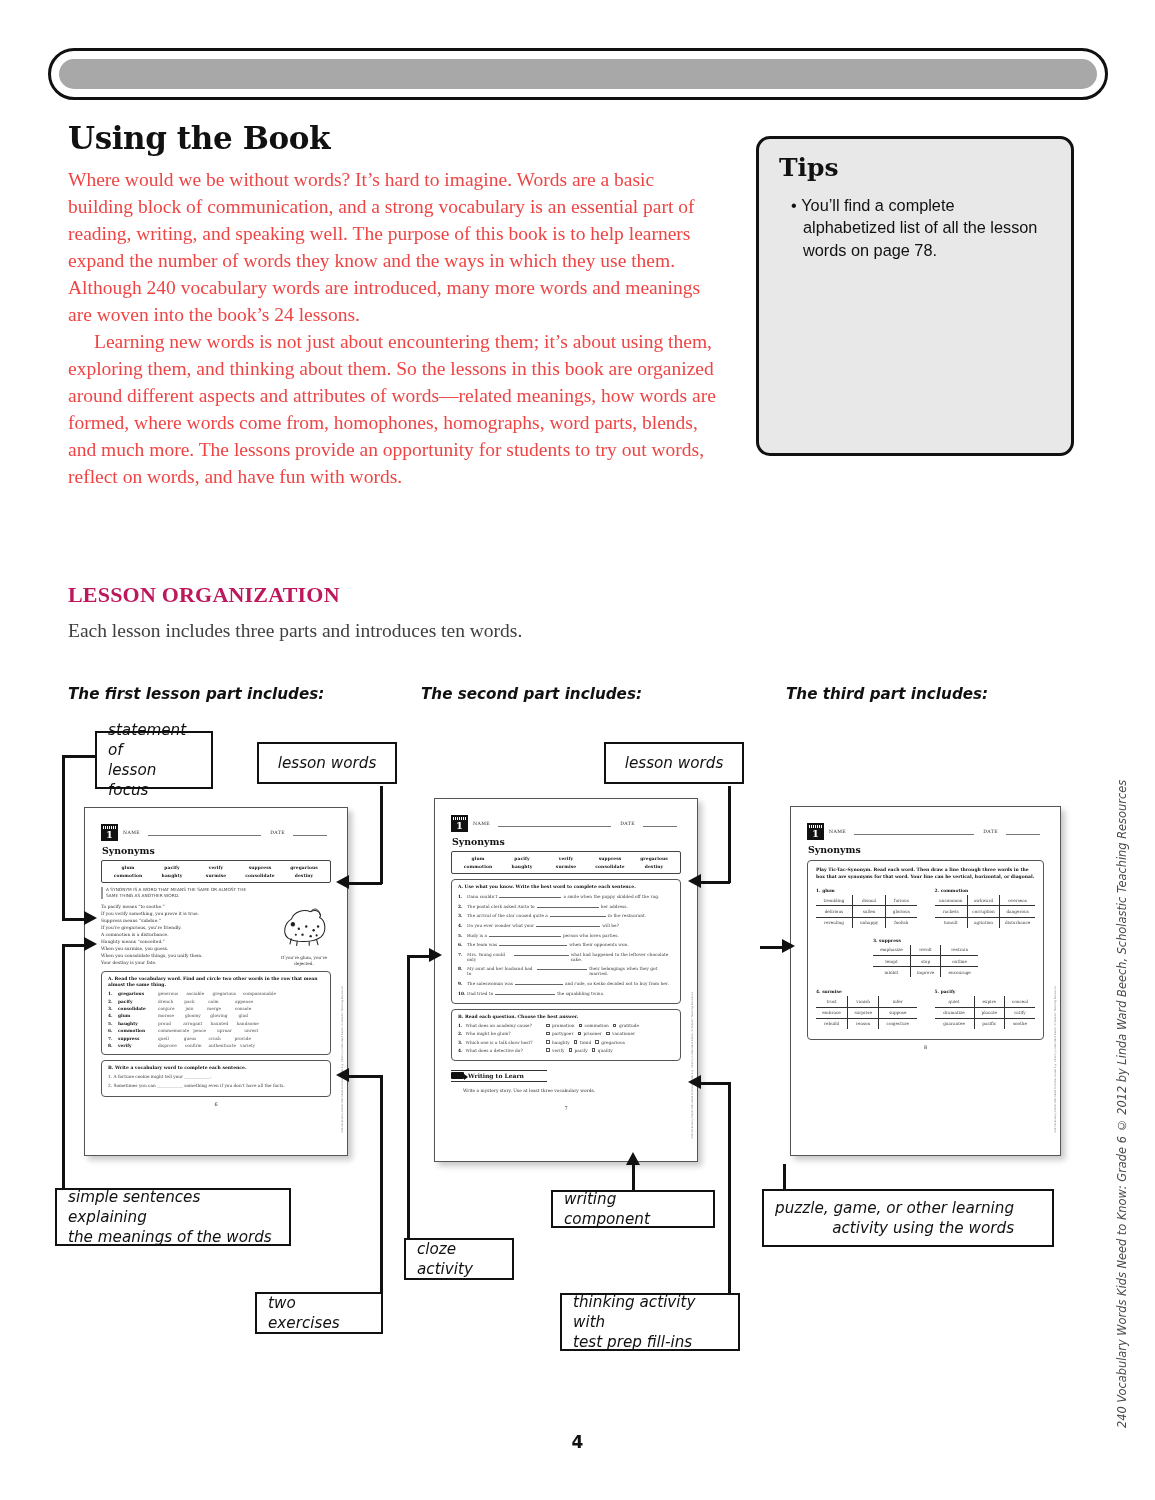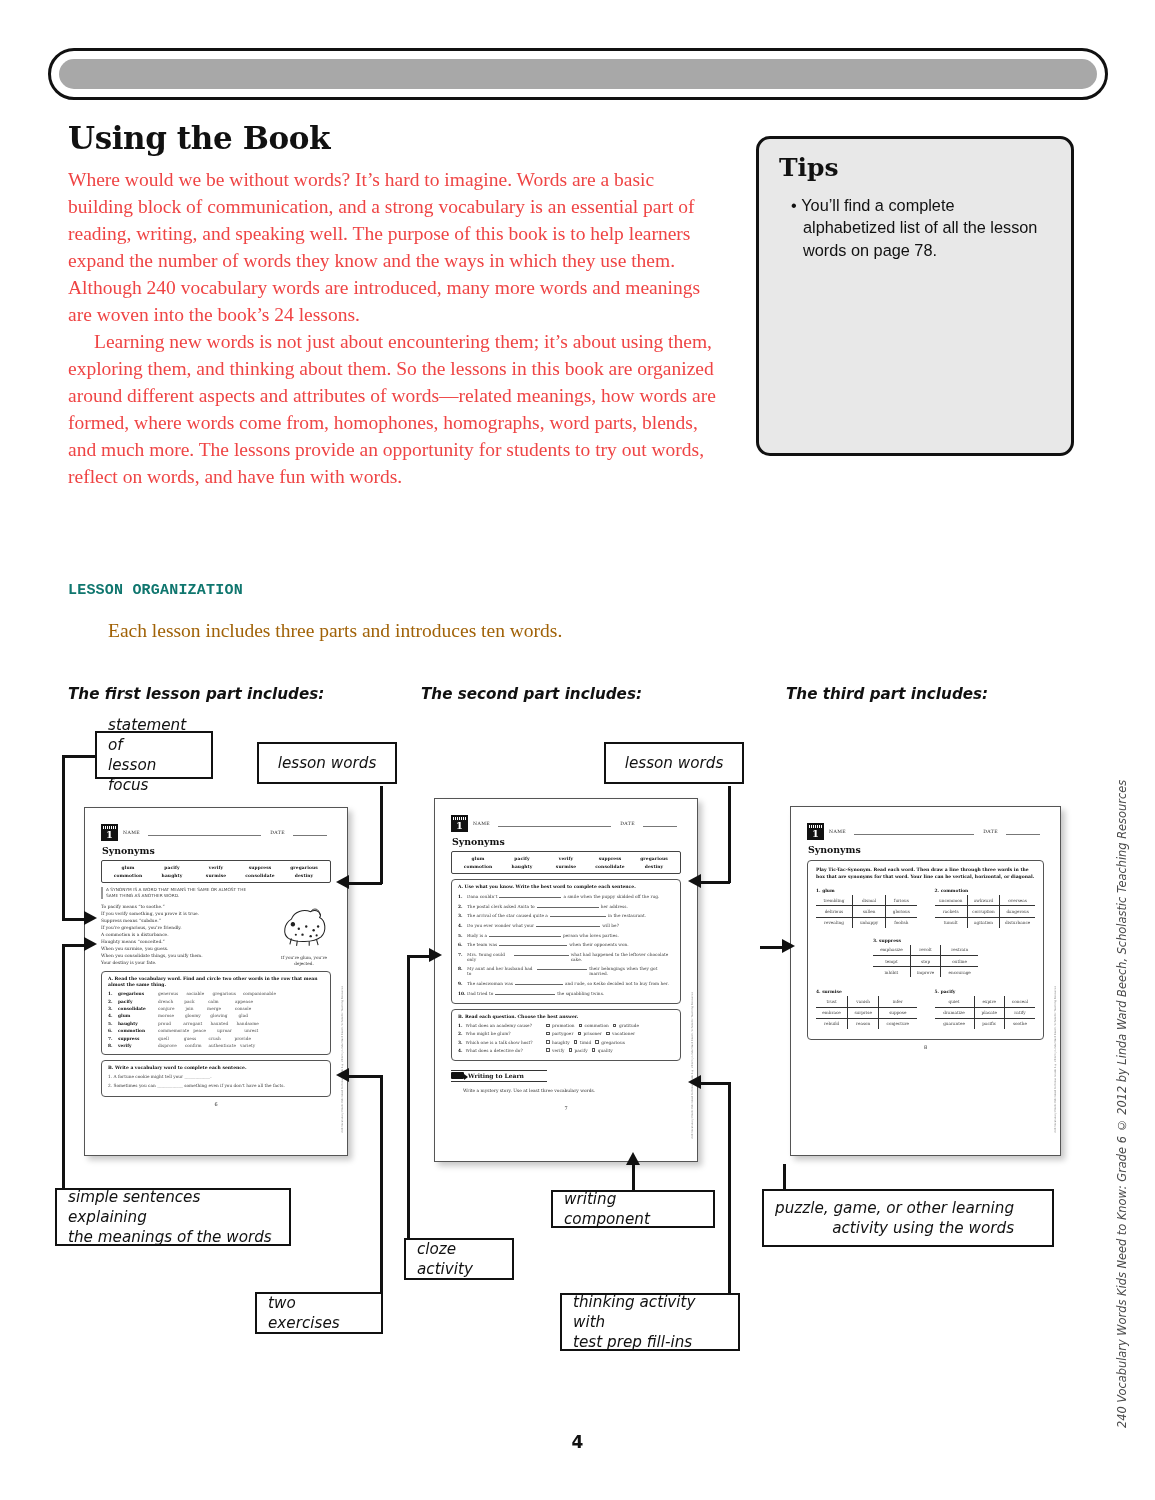--- a/index.html
+++ b/index.html
@@ -51,26 +51,26 @@
   .tips li{
     font-family:"Liberation Sans", sans-serif;
     font-size:16.3px; line-height:22.4px; color:#111;
     padding-left:14px; text-indent:-12px; margin-bottom:12px;
   }
   .tips li:before{ content:"\2022\00a0 "; }
 
   
   .h2{
     position:absolute; left:68px; top:582px;
-    font-family:Liberation Mono, monospace; font-weight:bold;
-    font-size:15px; letter-spacing:0.2px; color:#0f766e;
+    font-family:Liberation Serif, serif; font-weight:bold;
+    font-size:22px; letter-spacing:0.2px; color:#be185d;
   }
   .sub{
     position:absolute; left:68px; top:620px;
-    font-family:"Liberation Serif", serif; font-size:19.5px; color:#a16207;margin-left:40px;
+    font-family:"Liberation Serif", serif; font-size:19.5px; color:#404040;
   }
 
   .col-title{
     position:absolute;
     font-family:"DejaVu Sans", sans-serif; font-style:italic; font-weight:bold;
     font-size:15.2px; color:#111;
   }
   .ct1{ left:68px;  top:685px; }
   .ct2{ left:421px; top:685px; }
   .ct3{ left:786px; top:685px; }
@@ -287,21 +287,21 @@
 
 <div class="ln lv" style="left:728px; top:1082px; height:212px;"></div>
 <div class="ln lh" style="left:700px; top:1082px; width:30px;"></div>
 <div class="arrow ar-left" style="left:688px; top:1075px;"></div>
 
 <div class="ln lv" style="left:783px; top:1164px; height:27px;"></div>
 <div class="ln lh" style="left:760px; top:946px; width:22px;"></div>
 <div class="ln lv" style="left:760px; top:946px; height:0px;"></div>
 <div class="arrow ar-right" style="left:782px; top:939px;"></div>
 
-<div class="callout" style="left:95px; top:731px; width:118px; height:48px;">
+<div class="callout" style="left:95px; top:731px; width:118px; height:58px;">
   <span style="white-space:pre-line">statement of
 lesson focus</span>
 </div>
 
 <div class="callout" style="left:257px; top:742px; width:140px; height:42px; justify-content:center;">
   <span>lesson words</span>
 </div>
 
 <div class="callout" style="left:604px; top:742px; width:140px; height:42px; justify-content:center;">
   <span>lesson words</span>

